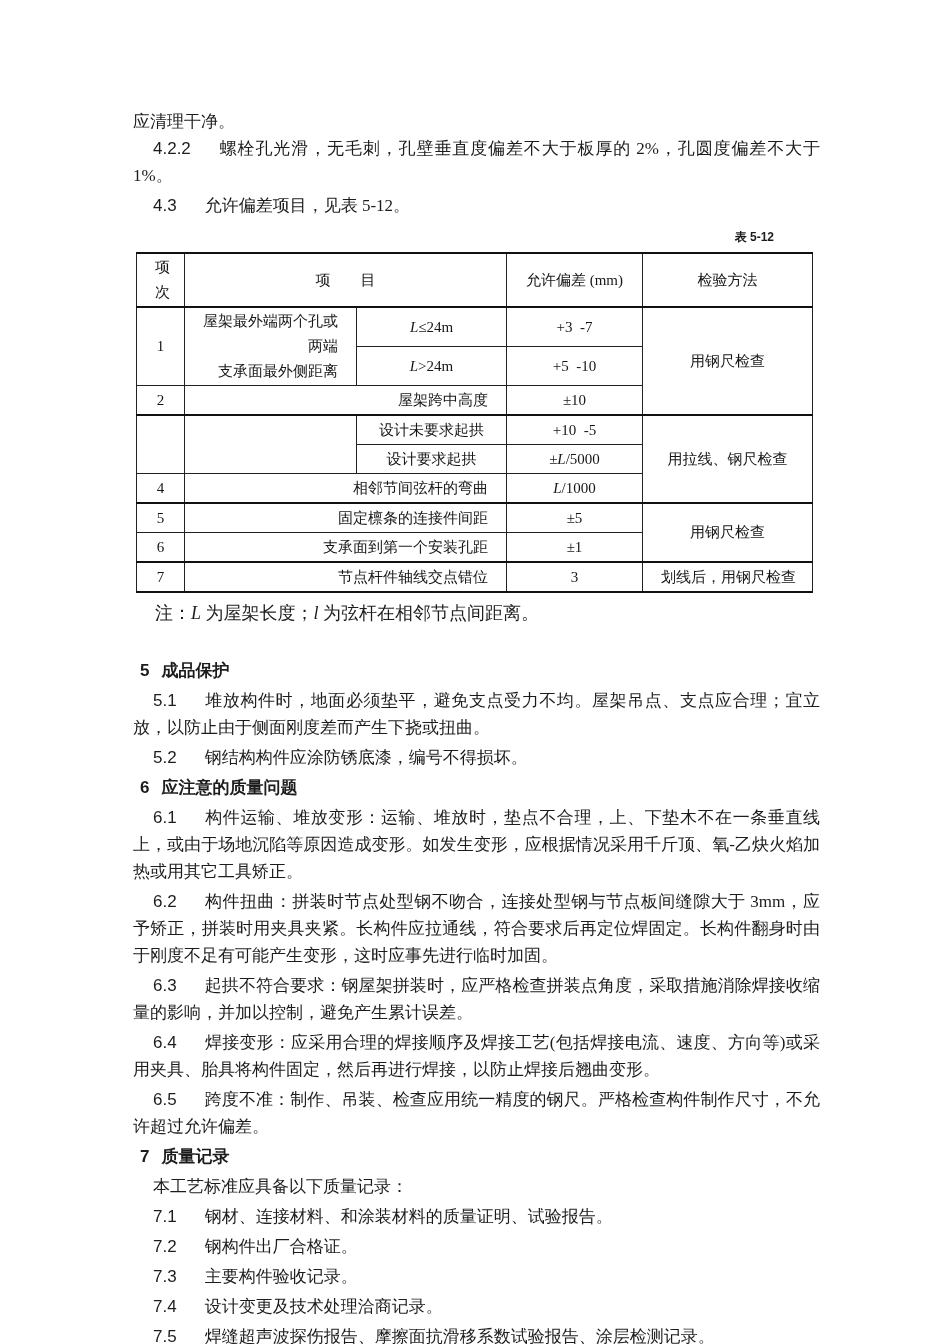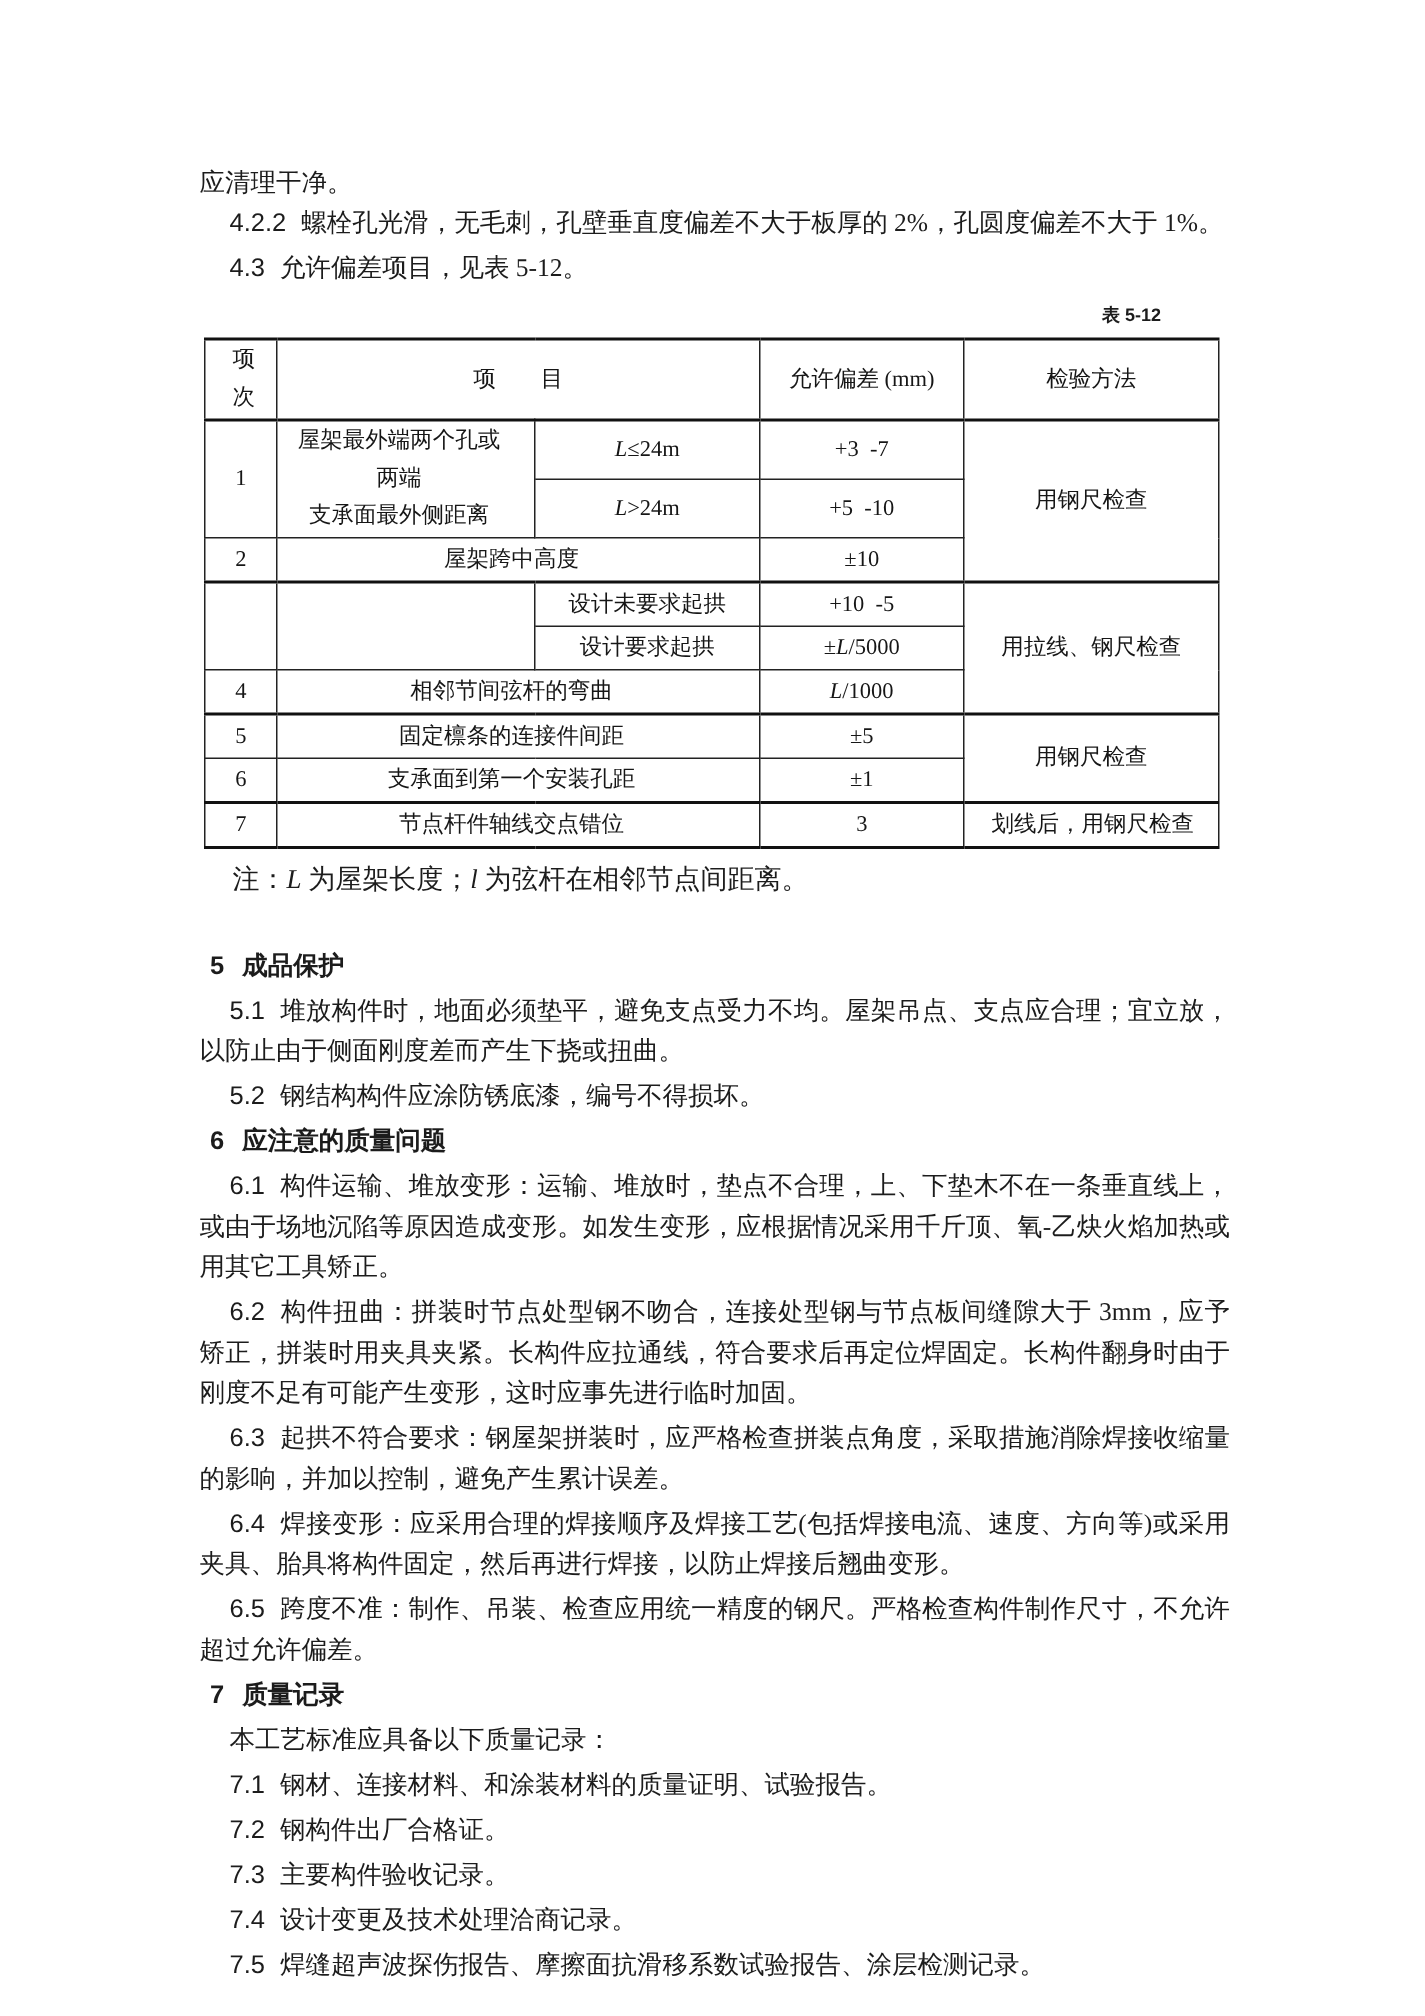--- a/index.html
+++ b/index.html
@@ -14,21 +14,21 @@
     box-sizing:border-box;
     width:950px; height:1344px;
     padding:108px 130px 0 133px;
   }
   p { margin:0; }
   .bodytext { font-size:17px; line-height:27px; text-align:justify; }
   .item { text-indent:20px; margin:0 0 3px 0; }
   .cont { text-indent:0; }
   .num {
     font-family:"Liberation Sans","DejaVu Sans",sans-serif;
-    margin-right:10px;
+    margin-right:28px;
   }
   .sec {
     font-family:"Liberation Sans","DejaVu Sans",sans-serif;
     font-weight:bold; font-size:17px; line-height:27px;
     margin:0 0 3px 0; padding-left:7px;
   }
   .sec .secnum { margin-right:12px; }
   .sec5-gap { margin-top:33px; }
 
   .table-caption {
@@ -46,21 +46,21 @@
     border:1px solid #222; padding:1px 18px; height:26px;
     font-weight:normal; line-height:25px;
   }
   table.dev thead th {
     border-top:2.5px solid #111; border-bottom:2.5px solid #111;
     height:28px; text-align:center;
   }
   table.dev tr.gs td { border-top:2.5px solid #111; }
   table.dev tr.last td { border-bottom:2.5px solid #111; }
   .tc { text-align:center; white-space:pre; }
-  .tl { text-align:center; padding-left:9px !important; }
+  .tl { text-align:right; padding-left:9px !important; }
   .lbl2 div { line-height:25px; }
   .var { font-style:italic; font-family:"Liberation Serif",serif; }
   .note { font-size:18px; line-height:22px; margin-top:9px; padding-left:22px; }
 </style>
 </head>
 <body>
 
 <div class="page">
 
   <p class="bodytext cont">应清理干净。</p>

